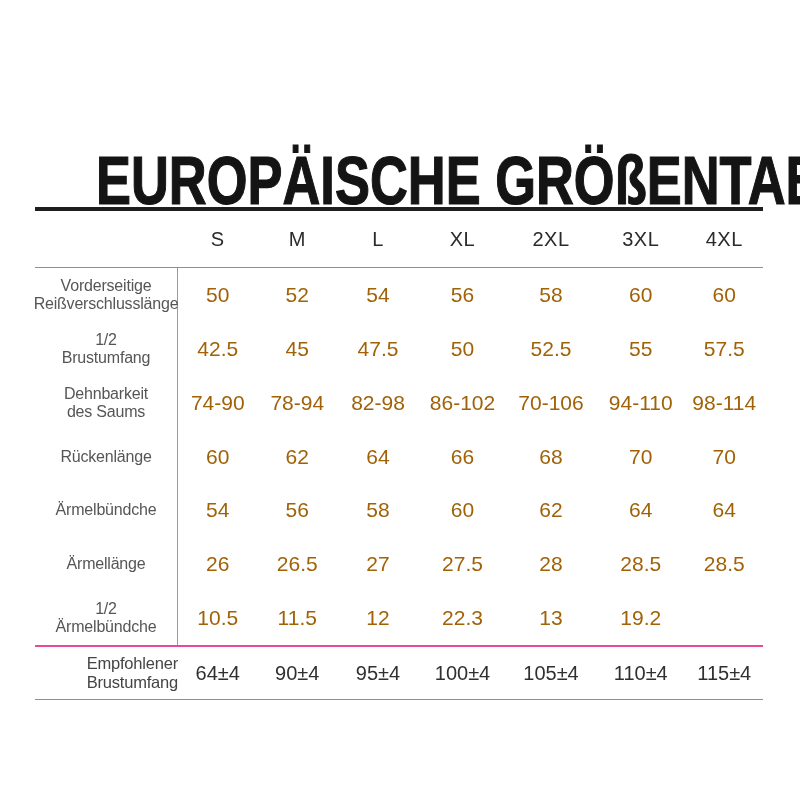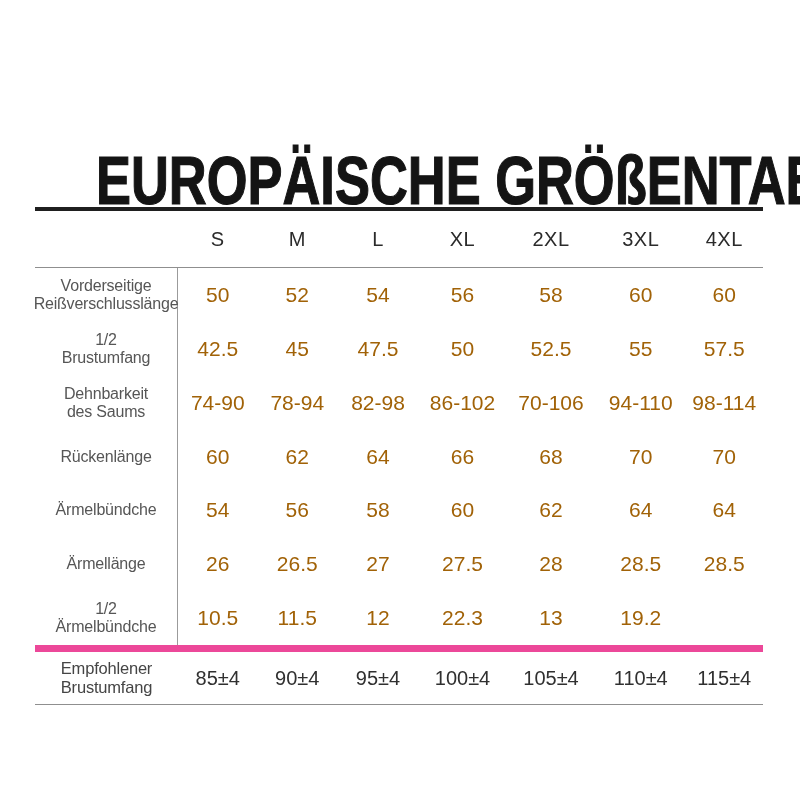--- a/index.html
+++ b/index.html
@@ -65,21 +65,21 @@
     color: #2b2b2b;
     letter-spacing: 0.5px;
     font-weight: 400;
   }
 
   
   .body-rows {
     height: 377px;
     display: flex;
     flex-direction: column;
-    border-bottom: 7px solid #ec4899;
+    border-bottom: 2px solid #ec4899;
   }
   .body-rows .grid-row { flex: 1; }
   .row-label {
     font-size: 16px;
     line-height: 18px;
     color: #565656;
     letter-spacing: -0.2px;
     border-right: 1px solid #9b9b9b;
   }
   .row-label span { display: block; }
@@ -88,21 +88,21 @@
     color: #a16207;
   }
 
   
   .footer-row {
     height: 52px;
     border-bottom: 1px solid #8f8f8f;
   }
   .footer-row .row-label {
     border-right: none;
-    align-items: center;
+    align-items: flex-end;
     text-align: left;
     font-size: 16.5px;
     line-height: 19px;
     color: #454545;
     letter-spacing: -0.2px;
   }
   .footer-row .td {
     font-size: 20px;
     color: #303030;
   }
@@ -216,21 +216,21 @@
         <div class="cell td">19.2</div>
       </div>
     </div>
 
   <div class="grid-row footer-row">
 
   <div class="cell row-label">
         <span>Empfohlener</span>
         <span>Brustumfang</span>
       </div>
-      <div class="cell td">85±4</div>
+      <div class="cell td">64±4</div>
       <div class="cell td">90±4</div>
       <div class="cell td">95±4</div>
       <div class="cell td">100±4</div>
       <div class="cell td">105±4</div>
       <div class="cell td">110±4</div>
       <div class="cell td">115±4</div>
     </div>
 
 </div>
 

